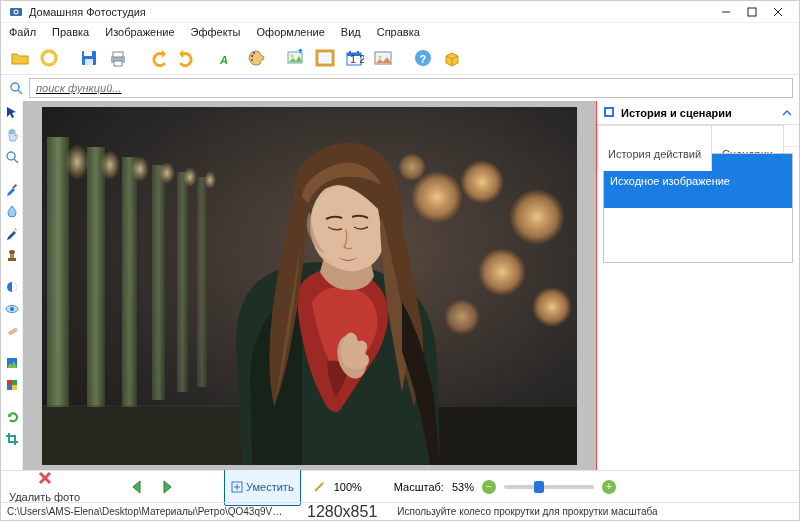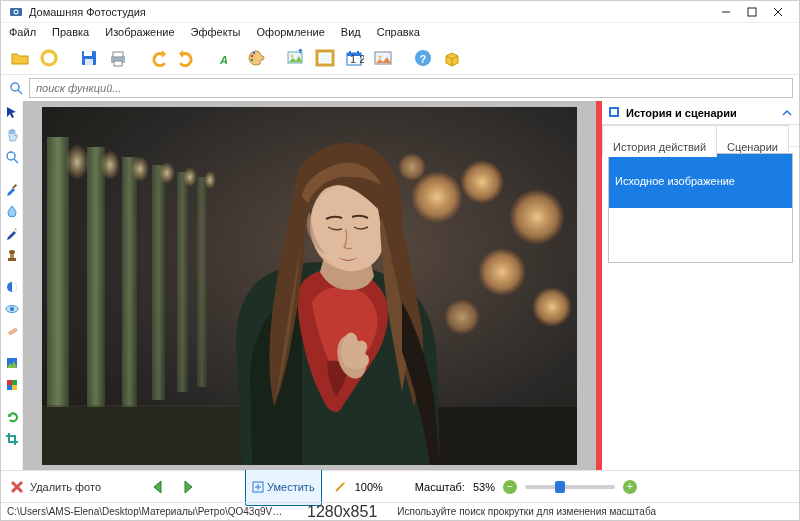--- a/index.html
+++ b/index.html
@@ -6,39 +6,39 @@
   body { background: #fff; width: 800px; height: 521px; overflow: hidden; border: 1px solid #ccc; display: flex; flex-direction: column; }
   .titlebar { height: 22px; display: flex; align-items: center; padding: 0 8px; background: #fff; border-bottom: 1px solid #eee; }
   .titlebar .app-icon { width: 14px; height: 14px; margin-right: 6px; }
   .titlebar .title { flex: 1; color: #222; font-size: 11px; }
   .win-btn { width: 26px; height: 20px; display:flex; align-items:center; justify-content:center; color:#222; }
   .menubar { height: 18px; display: flex; align-items: center; padding: 0 4px; gap: 8px; color: #222; }
   .menubar span { padding: 1px 4px; }
   .toolbar { height: 34px; display: flex; align-items: center; padding: 2px 6px; gap: 3px; border-bottom: 1px solid #e6e6e6; }
   .tbtn { width: 26px; height: 26px; display:flex; align-items:center; justify-content:center; border-radius:3px; }
   .tsep { width: 8px; }
-  .searchbar { height: 26px; display:flex; align-items:center; padding: 2px 6px; gap:4px; }
+  .searchbar { height: 26px; display:flex; align-items:center; padding: 2px 6px; gap:4px;text-decoration:underline; }
   .searchbar input { flex:1; height:20px; border:1px solid #c0c0c0; padding:0 6px; background:#fff; color:#888; font-style:italic; }
   .searchbar .magnifier { width:18px; height:18px; display:flex; align-items:center; justify-content:center; }
   .main { flex:1; display:flex; min-height:0; }
   .left-tools { width: 22px; border-right: 1px solid #eee; display:flex; flex-direction:column; align-items:center; padding-top:4px; gap:6px; }
   .left-tools .tool { width:16px; height:16px; display:flex; align-items:center; justify-content:center; }
   .canvas-wrap { flex:1; background:#c0c0c0; padding:8px; position:relative; display:flex; align-items:center; justify-content:center; }
   .photo { width: 535px; height: 358px; background:#222; position:relative; overflow:hidden; }
-  .right-panel { width: 203px; border-left:6px solid #ef4444; display:flex; flex-direction:column; }
+  .right-panel { width: 203px; border-left:1px solid #ef4444; display:flex; flex-direction:column; }
   .right-header { height:24px; display:flex; align-items:center; padding:0 6px; border-bottom:1px solid #e0e0e0; font-weight:bold; }
   .right-header .hicon { width:14px; height:14px; margin-right:4px; }
   .right-header .collapse { margin-left:auto; }
   .tabs { height:22px; display:flex; border-bottom:1px solid #e8e8e8; }
-  .tab { padding:15px 10px; border:1px solid #ddd; border-bottom:none; background:#fff; margin-right:-1px; color:#474747; }
+  .tab { padding:22px 10px; border:1px solid #ddd; border-bottom:none; background:#fff; margin-right:-1px; color:#474747; }
   .tab.active { background:#fff; border-bottom:1px solid #fff; position:relative; z-index:2; }
   .history-list { margin:6px; border:1px solid #c4c4c4; flex:0 0 110px; background:#fff; overflow:auto; }
   .history-item { background:#1a7de3; color:#fff; padding:21px 6px; }
   .bottombar { height: 32px; border-top:1px solid #e0e0e0; display:flex; align-items:center; padding:0 8px; gap:8px; }
-  .bottombar .delete { color:#c0392b; display:flex; align-items:center; gap:5px;}
+  .bottombar .delete { color:#c0392b; display:flex; align-items:center; gap:5px;flex-direction:column;}
   .arrow-btn { width:22px; height:22px; display:flex; align-items:center; justify-content:center;}
   .fit-btn { display:flex; align-items:center; gap:3px; border:1px solid #0369a1; background:#e8f4ff; padding:12px 6px; border-radius:2px; color:#225a9a; }
   .plain-btn { display:flex; align-items:center; gap:9px; padding:2px 4px; }
   .slider { width:90px; height:4px; background:#d0d0d0; position:relative; border-radius:2px; }
   .slider .thumb { position:absolute; top:-4px; left:30px; width:10px; height:12px; background:#2a75d9; border-radius:2px; }
   .pm { width:14px; height:14px; border-radius:50%; display:flex; align-items:center; justify-content:center; color:#fff; font-size:10px; line-height:1; }
   .pm.minus { background:#7dbd4d;}
   .pm.plus { background:#7dbd4d;}
   .statusbar { height:18px; border-top:1px solid #e0e0e0; display:flex; align-items:center; padding:0 6px; color:#333; gap:20px;}
   .sb-path { flex:0 0 280px; overflow:hidden; white-space:nowrap; text-overflow:ellipsis; font-size:10px;}
@@ -441,14 +441,14 @@
   <div class="pm minus">−</div>
   <div class="slider">
       <div class="thumb"></div>
     </div>
   <div class="pm plus">+</div>
 </div>
 
 <div class="statusbar">
   <span class="sb-path">C:\Users\AMS-Elena\Desktop\Материалы\Ретро\QO43q9Vg0yU.jpg</span>
   <span class="sb-dim">1280x851</span>
-  <span class="sb-hint">Используйте поиск прокрутки для изменения масштаба</span>
+  <span class="sb-hint">Используйте колесо прокрутки для прокрутки масштаба</span>
 </div>
 
 </body></html>

